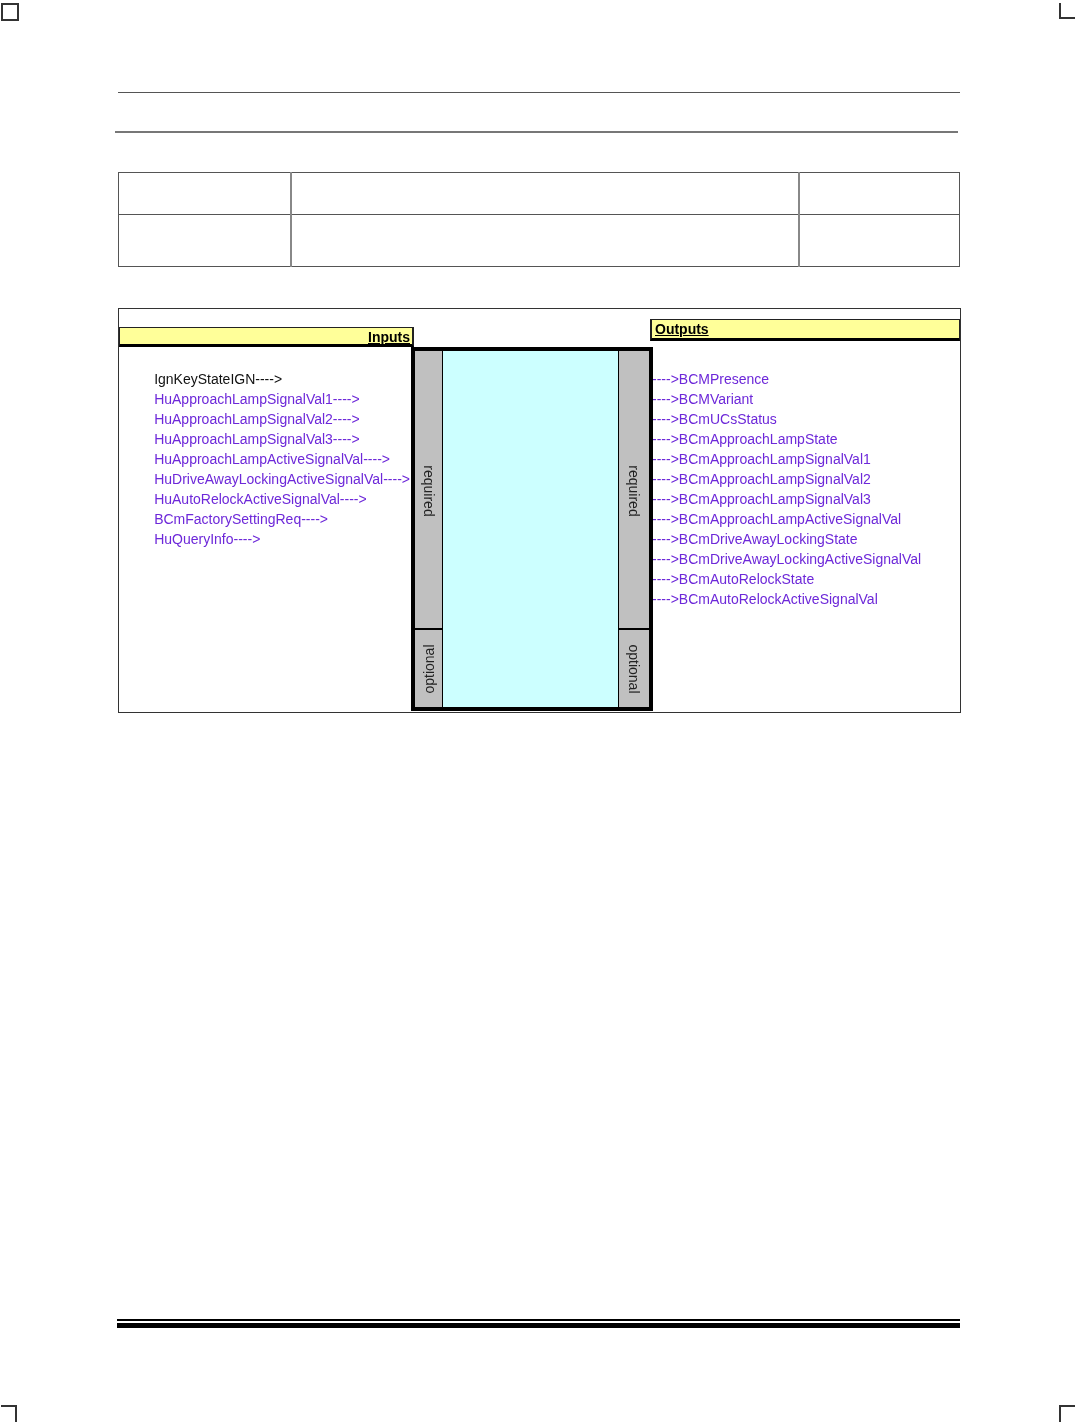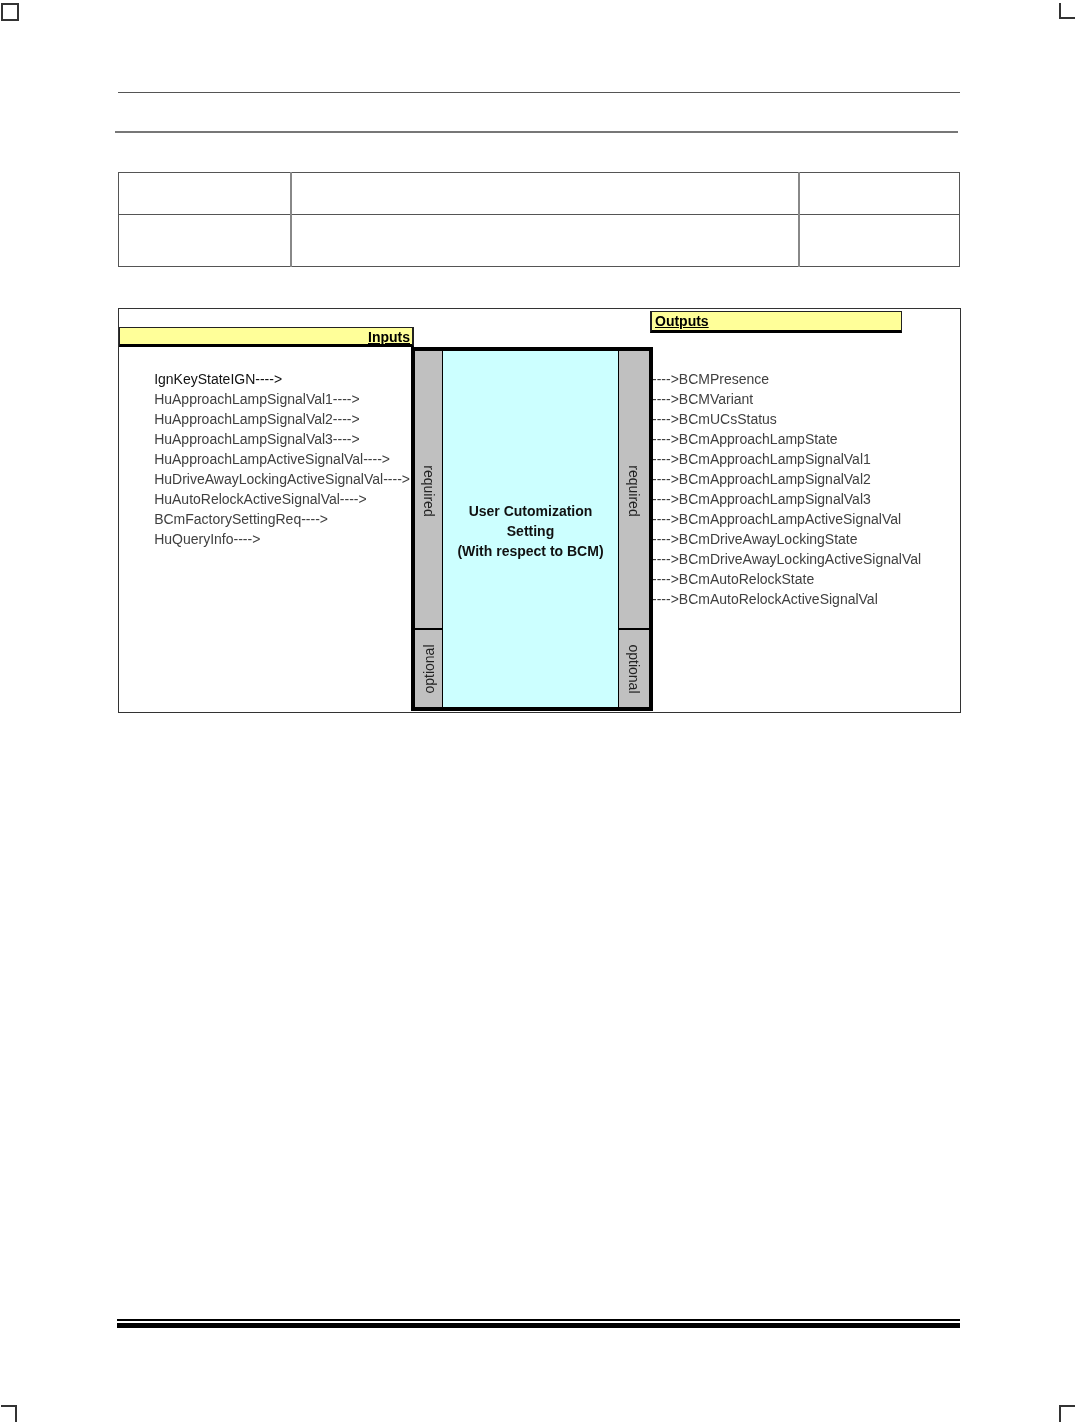--- a/index.html
+++ b/index.html
@@ -58,28 +58,28 @@
       border: 1px solid #222;
       border-bottom: 3px solid #000;
       box-sizing: border-box;
       font-size: 14px;
       font-weight: bold;
       text-decoration: underline;
       color: #000;
       line-height: 18px;
     }
     .band.inputs { left: 0px; top: 18px; width: 295px; height: 20px; text-align: right; padding-right: 2px; border-right: 2px solid #222; }
-    .band.outputs { left: 531px; top: 2px; width: 252px; height: 22px; text-align: left; padding-left: 3px; border-left: 2px solid #222; }
+    .band.outputs { left: 531px; top: 10px; width: 310px; height: 22px; text-align: left; padding-left: 3px; border-left: 2px solid #222; }
 
     .sig {
       position: absolute;
       font-size: 14px;
       line-height: 20px;
       white-space: nowrap;
-      color: #404040;
+      color: #6d28d9;
     }
     .sig.black { color: #111; }
     .inputs-list { position: absolute; right: 550px; top: 60px; text-align: left; }
     .inputs-list .sig { position: static; display: block; }
     .outputs-list { position: absolute; left: 533px; top: 60px; text-align: left; }
     .outputs-list .sig { position: static; display: block; }
 
     .block {
       position: absolute;
       left: 292px; top: 38px;
@@ -193,24 +193,19 @@
     </div>
     <div class="strip lopt">
       <span class="vlabel">optional</span>
     </div>
     <div class="strip rreq">
       <span class="vlabel">required</span>
     </div>
     <div class="strip ropt">
       <span class="vlabel">optional</span>
     </div>
-    <div class="block-title">
-      <span>User Cutomization</span>
-      <span>Setting</span>
-      <span>(With respect to BCM)</span>
-    </div>
   </div>
 </div>
 
 <div class="footer-rule">
   <div class="thin"></div>
   <div class="thick"></div>
 </div>
 
 </body></html>

